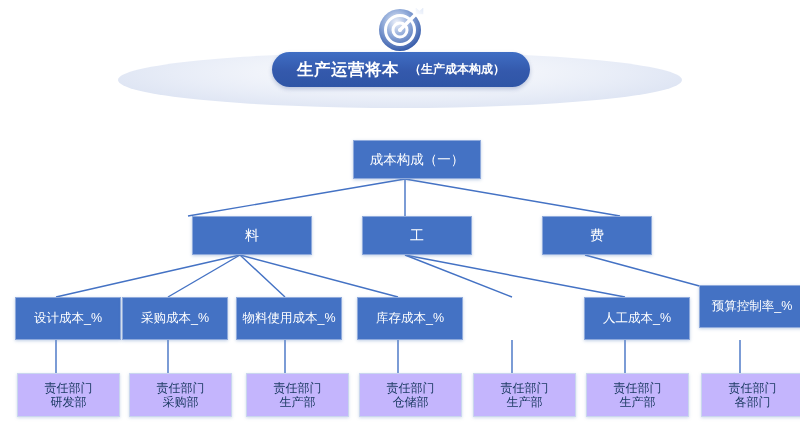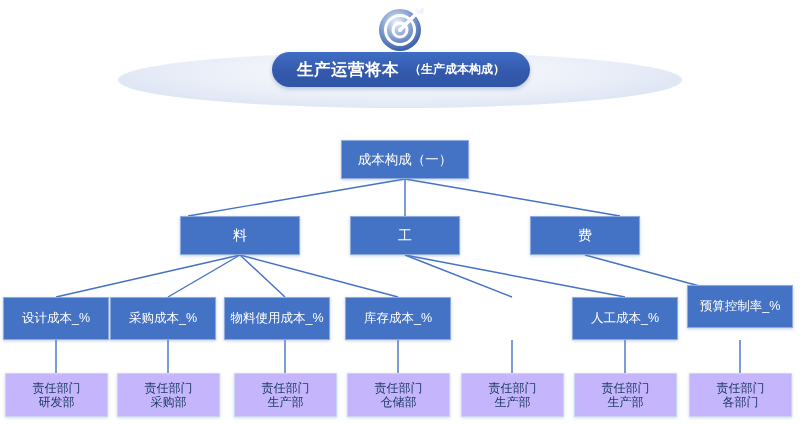--- a/index.html
+++ b/index.html
@@ -72,20 +72,21 @@
 
   
   .node {
     position: absolute;
     box-sizing: border-box;
     display: flex;
     align-items: center;
     justify-content: center;
     text-align: center;
     line-height: 1.18;
+    margin-left: 12px;
   }
 
   .node-dark {
     background: #4472c4;
     border: 1px solid #8faadc;
     color: #ffffff;
     font-size: 13px;
     box-shadow: 0 1px 3px rgba(120,150,200,.45);
   }
   .node-dark.root { font-size: 13.5px; }

